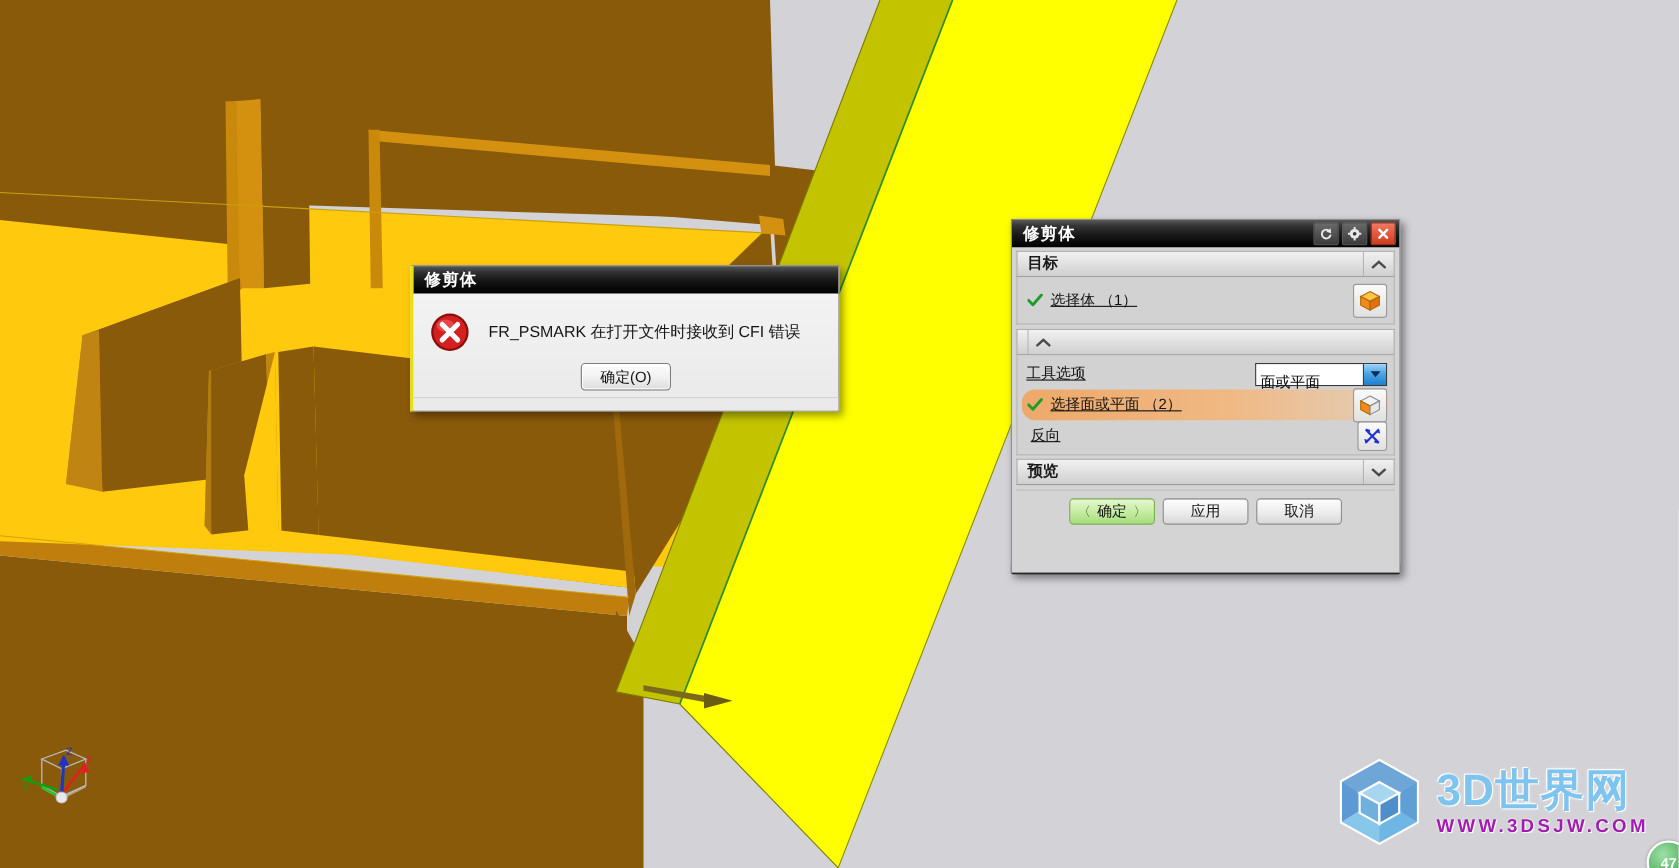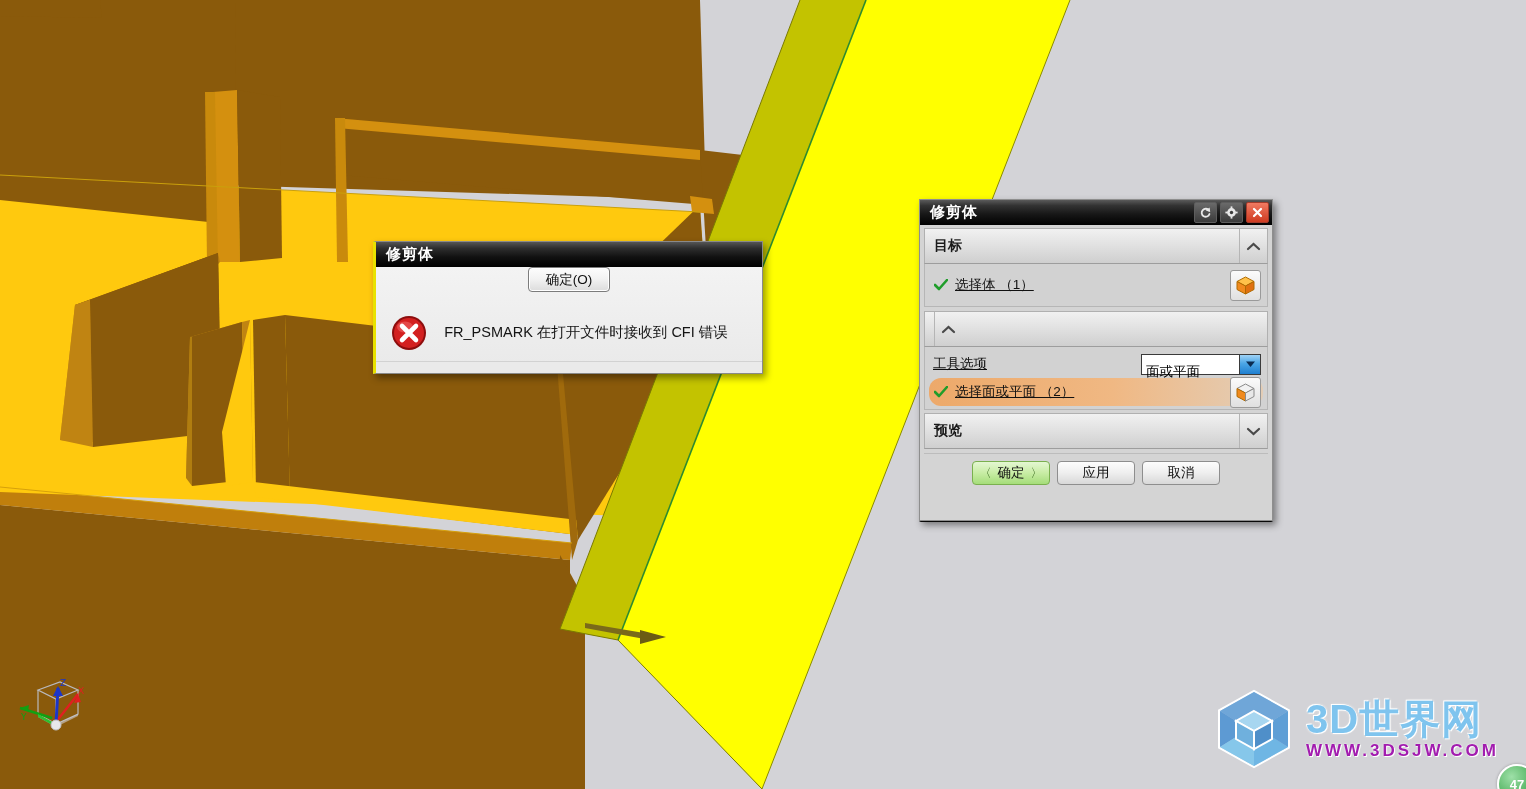--- a/index.html
+++ b/index.html
@@ -92,21 +92,21 @@
   #panel-body {
     flex: 1;
     padding: 3px 4px 0 4px;
     display: flex; flex-direction: column;
     background: #d4d4d4;
     box-sizing: border-box;
     overflow: hidden;
   }
 
   .section-header {
-    height: 36px;
+    height: 24px;
     display: flex; align-items: center;
     background: linear-gradient(to bottom, #f1f1f1 0%, #e2e2e2 45%, #cfcfcf 100%);
     border: 1px solid #b0b0b0;
     border-bottom: 1px solid #9d9d9d;
     box-sizing: border-box;
     padding-left: 9px;
     cursor: pointer;
     flex: none;
   }
   .section-header .sh-label {
@@ -479,20 +479,33 @@
           <span class="row-label">选择面或平面 （2）</span>
           <span class="icon-btn big">
             <svg width="21" height="21" viewBox="0 0 21 21">
               <polygon points="10.5,2 19,6.5 10.5,11 2,6.5" fill="#f2f2f2" stroke="#8a8a8a" stroke-width="1"></polygon>
               <polygon points="2,6.5 10.5,11 10.5,19 2,14.5" fill="#f08a1e" stroke="#b06a00" stroke-width="1"></polygon>
               <polygon points="19,6.5 19,14.5 10.5,19 10.5,11" fill="#e8e8e8" stroke="#8a8a8a" stroke-width="1"></polygon>
             </svg>
           </span>
         </div>
 
+        <div class="row">
+          <span class="row-label" style="padding-left:4px">反向</span>
+          <span class="icon-btn">
+            <svg width="19" height="19" viewBox="0 0 19 19">
+              <line x1="3.5" y1="15.5" x2="15.5" y2="3.5" stroke="#2233cc" stroke-width="2"></line>
+              <polygon points="15.5,2.5 16.8,7 12.5,5.8" fill="#2233cc"></polygon>
+              <polygon points="3.5,16.5 2.2,12 6.5,13.2" fill="#2233cc"></polygon>
+              <line x1="3.5" y1="3.5" x2="15.5" y2="15.5" stroke="#2233cc" stroke-width="2"></line>
+              <polygon points="15.5,16.5 11.2,15.2 12.5,11" fill="#2233cc"></polygon>
+              <polygon points="3.5,2.5 7.8,3.8 6.5,8" fill="#2233cc"></polygon>
+            </svg>
+          </span>
+        </div>
       </div>
 
 
       <div class="section-header" style="margin-top:3px">
         <span class="sh-label">预览</span>
         <span class="sh-chev">
           <svg width="15" height="9" viewBox="0 0 15 9">
               <polyline points="2,2 7.5,7 13,2" fill="none" stroke="#4a4a4a" stroke-width="2.2" stroke-linecap="round"></polyline>
             </svg>
         </span>
@@ -513,33 +526,33 @@
       </div>
 
     </div>
   </div>
 
   <div id="errdlg">
     <div id="errdlg-titlebar">
       <span id="errdlg-title">修剪体</span>
     </div>
     <div id="errdlg-content">
-      <div id="errdlg-btnrow">
-        <div id="err-ok">
-          <span>确定(O)</span>
-        </div>
-      </div>
       <div id="errdlg-msgrow">
         <span id="err-icon">
           <svg width="38" height="38" viewBox="0 0 38 38">
             <circle cx="19" cy="19" r="17" fill="#8d0d0d"></circle>
             <circle cx="19" cy="19" r="15" fill="#d32020"></circle>
             <ellipse cx="15" cy="13" rx="8" ry="5.5" fill="#f26a6a" opacity=".55"></ellipse>
             <path d="M12 12 L26 26 M26 12 L12 26" stroke="#ffffff" stroke-width="4.6" stroke-linecap="round"></path>
           </svg>
         </span>
         <span id="errdlg-msg">FR_PSMARK 在打开文件时接收到 CFI 错误</span>
       </div>
+      <div id="errdlg-btnrow">
+        <div id="err-ok">
+          <span>确定(O)</span>
+        </div>
+      </div>
       <div id="errdlg-foot"></div>
     </div>
   </div>
 
 </div>
 
 </body></html>

